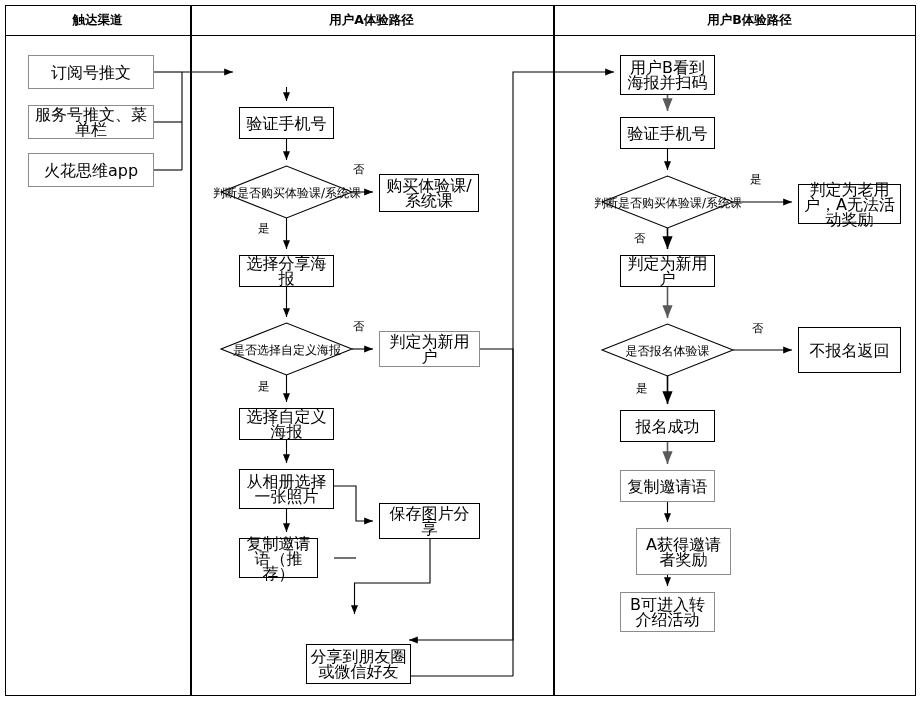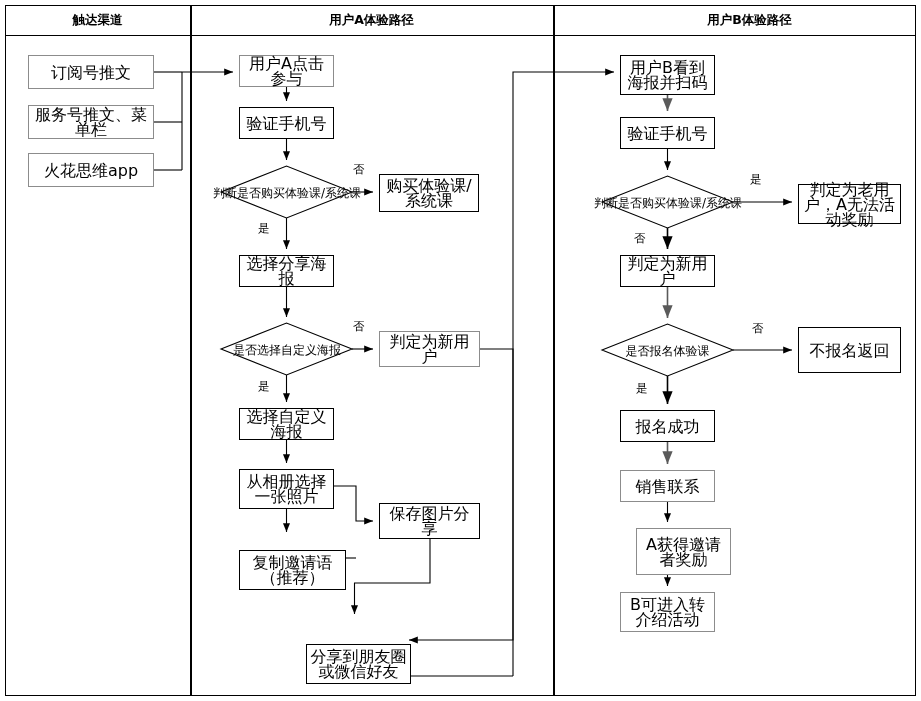--- a/index.html
+++ b/index.html
@@ -184,44 +184,41 @@
   <div class="node box soft" style="left:28px; top:55px; width:126px; height:34px;">
     <span class="txt">订阅号推文</span>
   </div>
   <div class="node box soft" style="left:28px; top:105px; width:126px; height:34px;">
     <span class="txt">服务号推文、菜单栏</span>
   </div>
   <div class="node box soft" style="left:28px; top:153px; width:126px; height:34px;">
     <span class="txt">火花思维app</span>
   </div>
 
-  <div class="node box soft" style="left:239px; top:55px; width:95px; height:32px;">
-    <span class="txt">用户A点击参与</span>
-  </div>
   <div class="node box" style="left:239px; top:107px; width:95px; height:32px;">
     <span class="txt">验证手机号</span>
   </div>
   <div class="diamond-text" style="left:204px; top:176px; width:166px; height:34px;">判断是否购买体验课/系统课</div>
   <div class="node box" style="left:379px; top:174px; width:100px; height:38px;">
     <span class="txt">购买体验课/系统课</span>
   </div>
   <div class="node box" style="left:239px; top:255px; width:95px; height:32px;">
     <span class="txt">选择分享海报</span>
   </div>
   <div class="diamond-text" style="left:211px; top:341px; width:152px; height:18px;">是否选择自定义海报</div>
   <div class="node box soft" style="left:379px; top:331px; width:101px; height:36px;">
     <span class="txt">判定为新用户</span>
   </div>
   <div class="node box" style="left:239px; top:408px; width:95px; height:32px;">
     <span class="txt">选择自定义海报</span>
   </div>
   <div class="node box" style="left:239px; top:469px; width:95px; height:40px;">
     <span class="txt">从相册选择一张照片</span>
   </div>
-  <div class="node box" style="left:239px; top:550px; width:107px; height:40px;text-align:center;">
+  <div class="node box" style="left:239px; top:538px; width:79px; height:40px;text-align:center;">
     <span class="txt">复制邀请语（推荐）</span>
   </div>
   <div class="node box" style="left:379px; top:503px; width:101px; height:36px;">
     <span class="txt">保存图片分享</span>
   </div>
   <div class="node box" style="left:306px; top:644px; width:105px; height:40px;">
     <span class="txt">分享到朋友圈或微信好友</span>
   </div>
 
   <div class="node box" style="left:620px; top:55px; width:95px; height:40px;justify-content:flex-end;">
@@ -238,21 +235,21 @@
     <span class="txt">判定为新用户</span>
   </div>
   <div class="diamond-text" style="left:603px; top:342px; width:129px; height:18px;">是否报名体验课</div>
   <div class="node box" style="left:798px; top:327px; width:103px; height:46px;">
     <span class="txt">不报名返回</span>
   </div>
   <div class="node box" style="left:620px; top:410px; width:95px; height:32px;">
     <span class="txt">报名成功</span>
   </div>
   <div class="node box soft" style="left:620px; top:470px; width:95px; height:32px;">
-    <span class="txt">销售联系</span>
+    <span class="txt">复制邀请语</span>
   </div>
   <div class="node box soft" style="left:620px; top:528px; width:95px; height:47px;margin-left:16px;">
     <span class="txt">A获得邀请者奖励</span>
   </div>
   <div class="node box soft" style="left:620px; top:592px; width:95px; height:40px;">
     <span class="txt">B可进入转介绍活动</span>
   </div>
 
   <div class="edge-label" style="left:353px; top:163px;">否</div>
   <div class="edge-label" style="left:258px; top:222px;">是</div>

